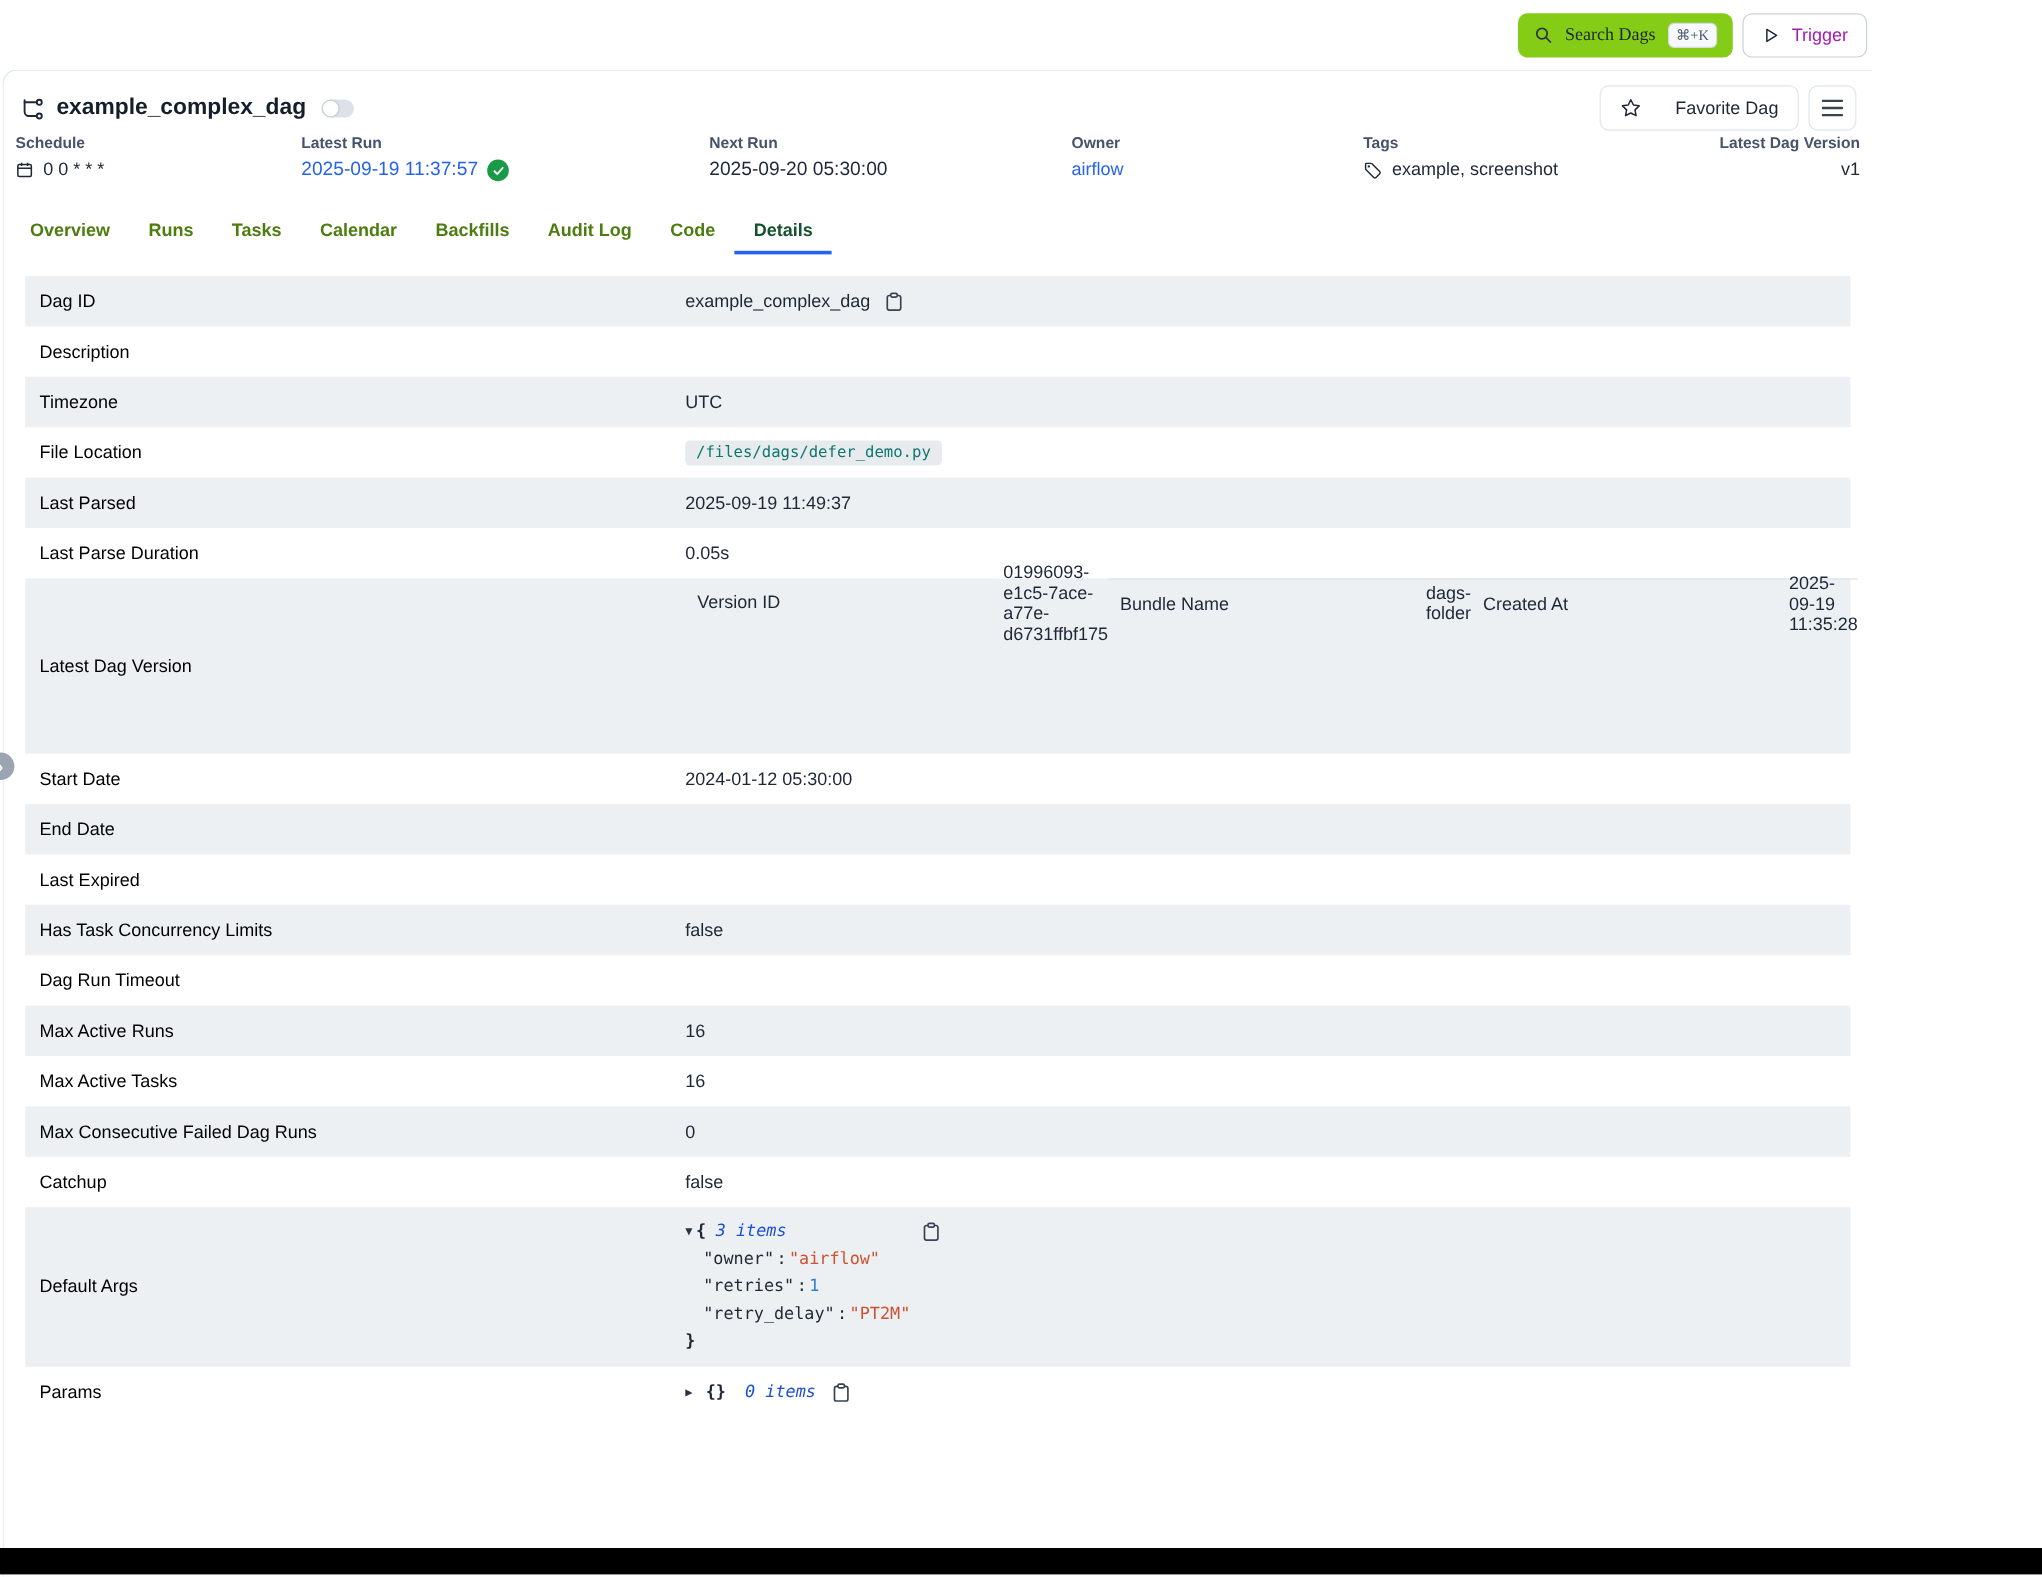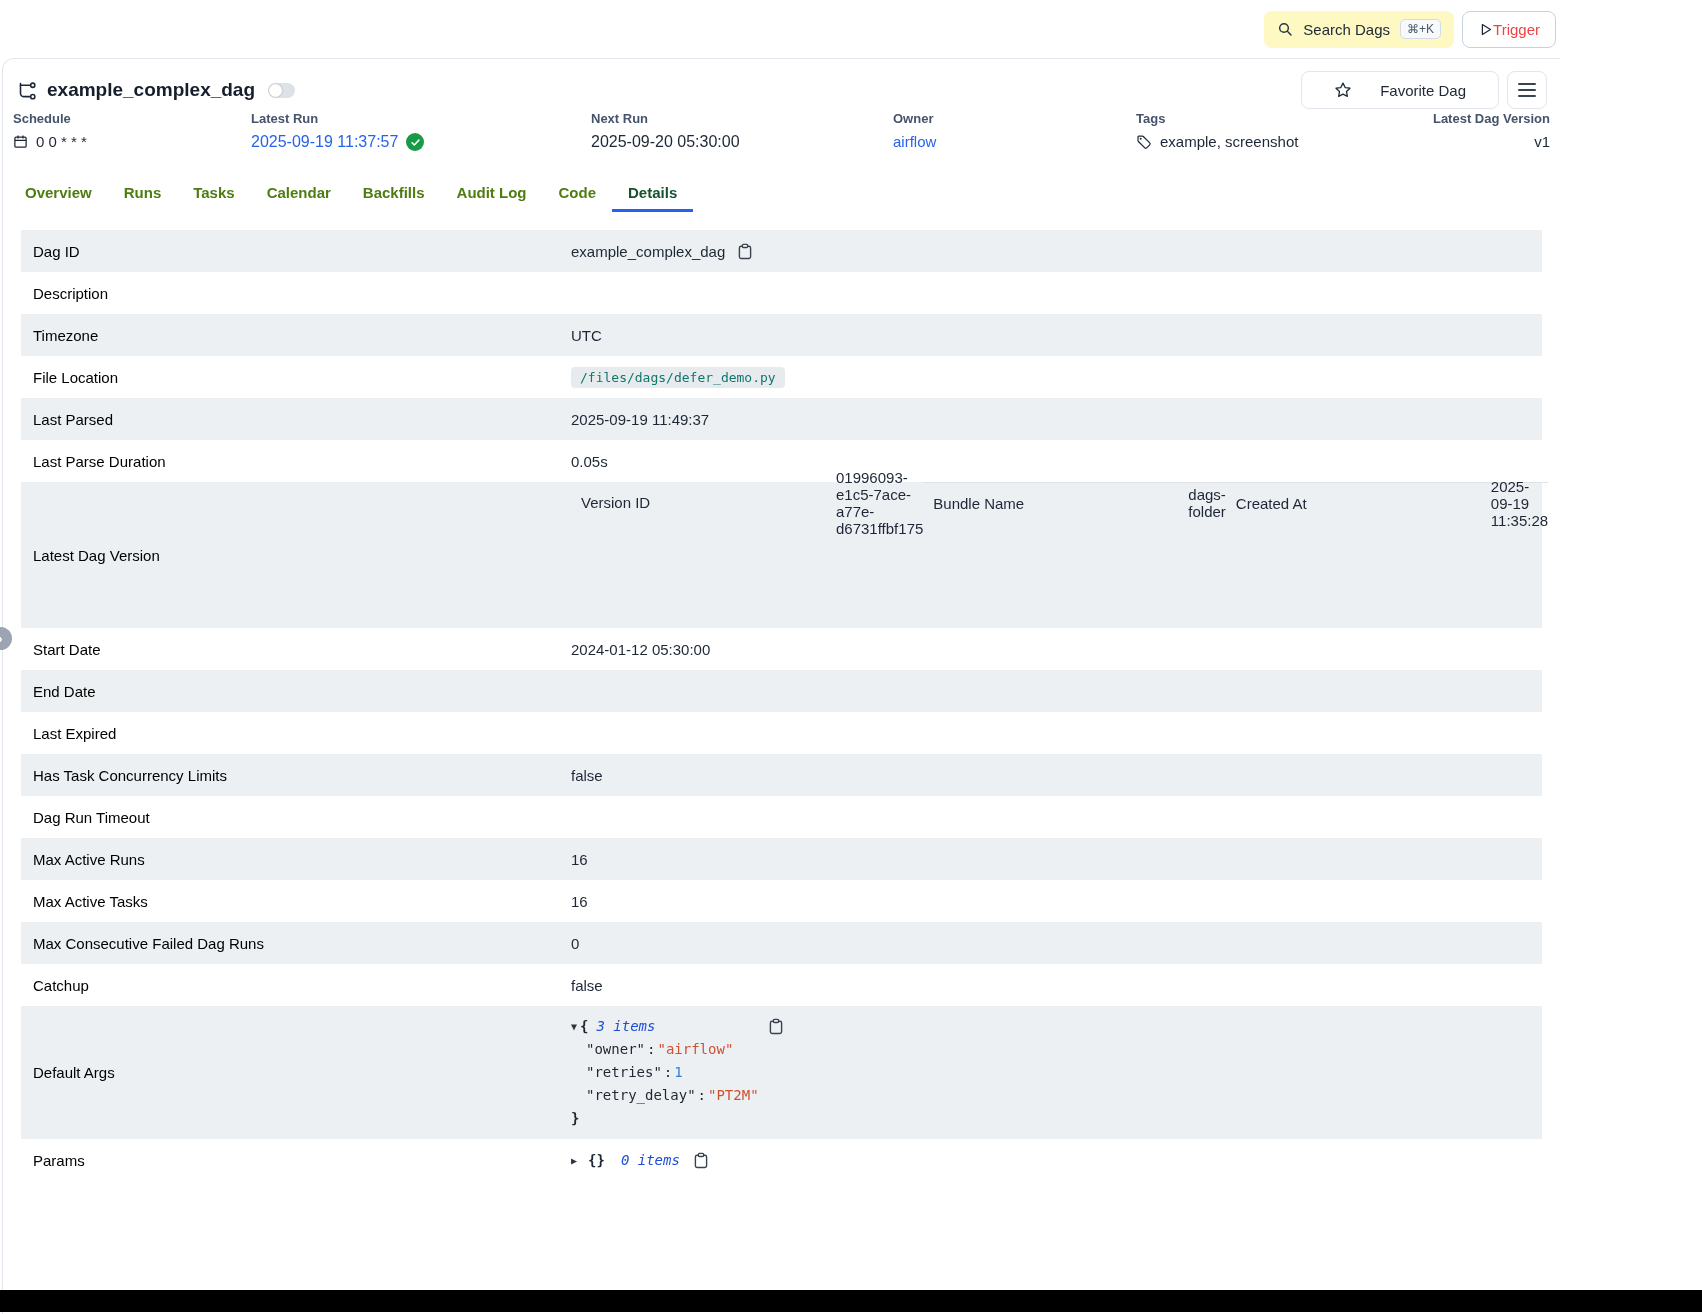--- a/index.html
+++ b/index.html
@@ -4,33 +4,33 @@
 <style>
   * { box-sizing: border-box; }
   html,body { margin:0; padding:0; }
   body {
     width:1702px; height:1314px; position:relative; overflow:hidden;
     background:#ffffff; color:#1d2736;
     font-family:"Liberation Sans", sans-serif; font-size:15px;
   }
   
   .topbar { height:58px; display:flex; align-items:center; justify-content:flex-end; padding-right:146px; gap:8px; }
-  .search-btn { display:flex; align-items:center; gap:10px; background:#fef9c3; border:none; border-radius:8px; height:37px; padding:0 13px; font-size:15px; color:#1d2736; cursor:pointer; }
+  .search-btn { display:flex; align-items:center; gap:10px; background:#84cc16; border:none; border-radius:8px; height:37px; padding:0 13px; font-size:15px; color:#1d2736; cursor:pointer;font-family:Liberation Serif, serif; }
   .kbd { background:#f7f9fb; border:1px solid #d3dbe3; border-radius:5px; font-size:12px; padding:2px 6px; color:#4a5a6e; }
-  .trigger-btn { display:flex; align-items:center; background:#fff; border:1px solid #c9d2db; border-radius:8px; height:37px; padding:0 15px; font-size:15px; color:#ef4444; cursor:pointer; }
+  .trigger-btn { display:flex; align-items:center; gap:10px; background:#fff; border:1px solid #c9d2db; border-radius:8px; height:37px; padding:0 15px; font-size:15px; color:#a21caf; cursor:pointer; }
   
   .panel { position:absolute; left:2px; top:58px; width:1558px; height:1256px; background:#fff;
            border-left:1px solid #e0e6eb; border-top:1px solid #e0e6eb; border-top-left-radius:12px; }
   
   .title-row { display:flex; align-items:center; padding:10px 13px 0 14px; height:52px; }
   .dag-title { font-size:19px; font-weight:700; margin-left:9px; color:#151e2b; }
   .toggle { margin-left:13px; width:27px; height:15px; border-radius:9px; background:#dde2e8; position:relative; flex:none; cursor:pointer; }
   .toggle::after { content:""; position:absolute; left:1px; top:1px; width:13px; height:13px; border-radius:50%; background:#fff; box-shadow:0 0 2px rgba(0,0,0,.3); }
   .spacer { flex:1; }
-  .fav-btn { height:38px; border:1px solid #e0e6ec; border-radius:8px; background:#fff; display:flex; gap:28px; align-items:center; padding:0 32px; font-size:15px; color:#1d2736; cursor:pointer; }
+  .fav-btn { height:38px; border:1px solid #e0e6ec; border-radius:8px; background:#fff; display:flex; gap:28px; align-items:center; padding:0 16px; font-size:15px; color:#1d2736; cursor:pointer; }
   .menu-btn { width:40px; height:38px; border:1px solid #e0e6ec; border-radius:8px; background:#fff; display:flex; align-items:center; justify-content:center; margin-left:8px; cursor:pointer; }
   
   .meta-row { position:relative; height:64px; }
   .meta-col { position:absolute; top:0; }
   .meta-label { font-size:13px; font-weight:700; color:#45536b; margin-bottom:7px; }
   .meta-value { font-size:15px; display:flex; gap:8px; align-items:center; color:#1d2736; }
   .link { color:#2563eb; text-decoration:none; cursor:pointer; }
   .check-circle { width:18px; height:18px; border-radius:50%; background:#189a46; display:flex; align-items:center; justify-content:center; }
   
   .tabs { display:flex; padding-left:6px; height:37px; }

